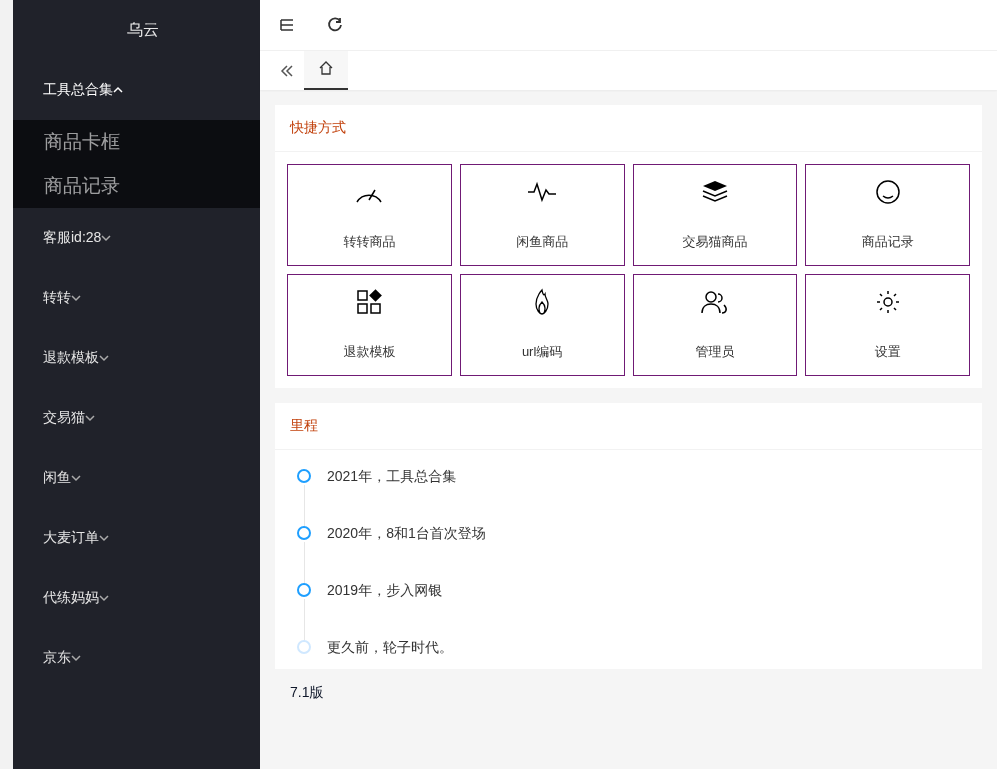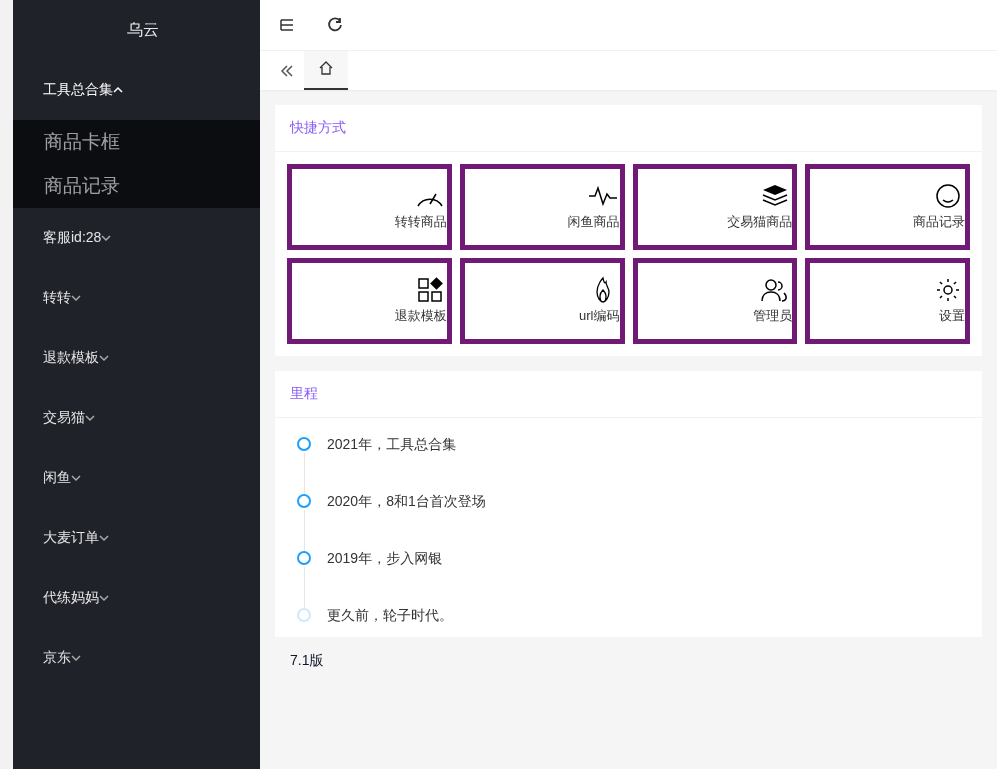--- a/index.html
+++ b/index.html
@@ -119,41 +119,41 @@
       overflow-y: auto;
       padding: 15px;
     }
     .card {
       background: #fff;
       margin-bottom: 15px;
     }
     .card-header {
       padding: 14px 15px;
       font-size: 14px;
-      color: #8b5cf6;
+      color: #c2410c;
       border-bottom: 1px solid #f2f2f2;
     }
     .card-body {
       padding: 12px;
     }
     .shortcut-grid {
       display: grid;
       grid-template-columns: repeat(4, 1fr);
       gap: 8px;
     }
     .shortcut {
       background: #fff;
-      border: 5px solid #701a75;
+      border: 1px solid #701a75;
       display: flex;
       flex-direction: column;
-      align-items: flex-end;
+      align-items: center;
       justify-content: center;
       padding: 14px 0;
       cursor: pointer;
-      gap: 4px;
+      gap: 28px;
     }
     .shortcut-icon {
       width: 34px;
       height: 26px;
       display: flex;
       align-items: center;
       justify-content: center;
     }
     .shortcut-label {
       font-size: 13px;

